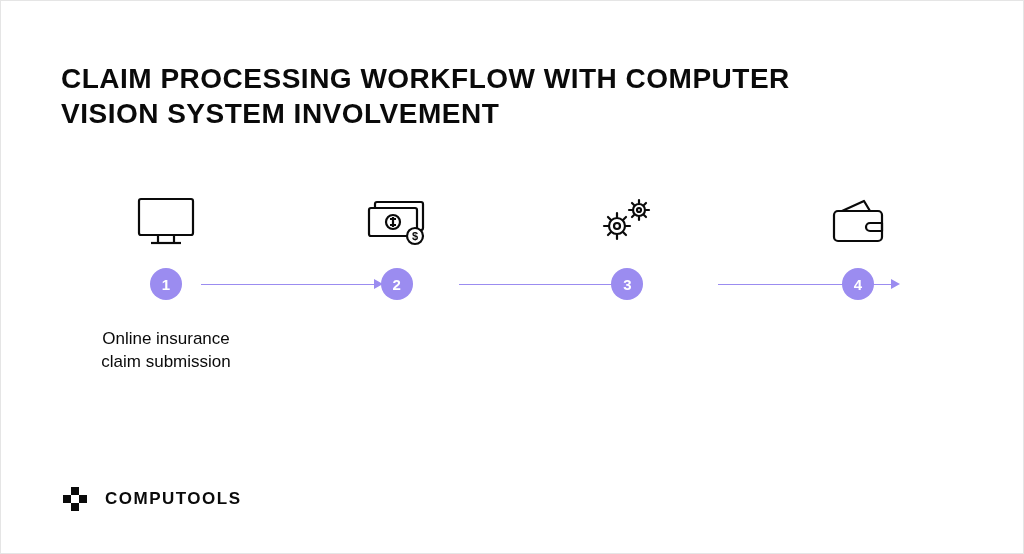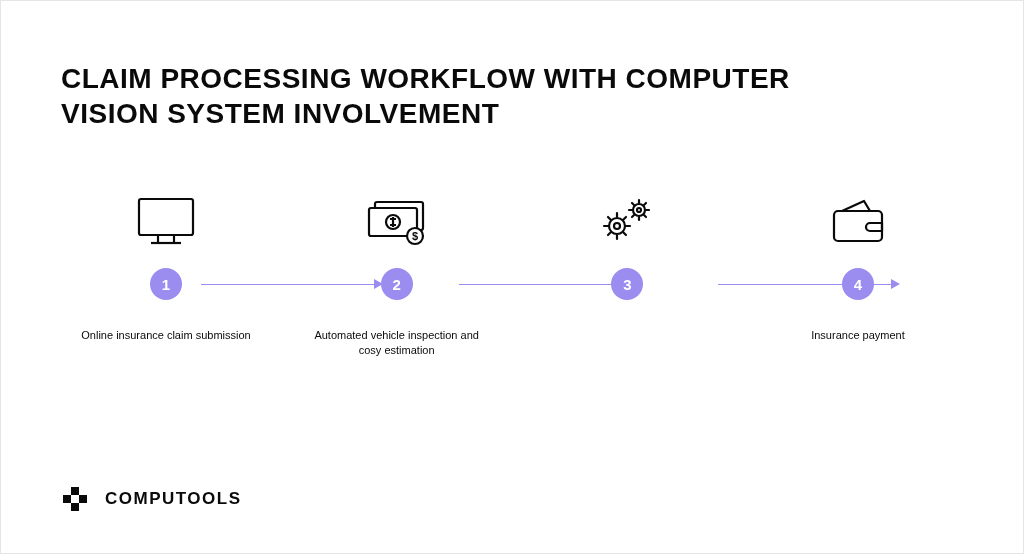--- a/index.html
+++ b/index.html
@@ -52,21 +52,21 @@
     font-size: 15px;
     display: flex;
     align-items: center;
     justify-content: center;
     margin-top: 12px;
     margin-bottom: 28px;
     z-index: 2;
     position: relative;
   }
   .label {
-    font-size: 11px;
+    font-size: 17px;
     color: #0a0a0a;
     text-align: center;
     line-height: 1.35;
     max-width: 170px;
   }
   .arrow-line {
     position: absolute;
     top: 98px;
     height: 1px;
     background: #9b8cf0;
@@ -134,21 +134,20 @@
         <rect x="12" y="6" width="48" height="28" rx="2"></rect>
         <rect x="6" y="12" width="48" height="28" rx="2" fill="#ffffff"></rect>
         <circle cx="30" cy="26" r="7"></circle>
         <line x1="30" y1="21" x2="30" y2="31"></line>
         <path d="M27 23 h6 M27 29 h6"></path>
         <circle cx="52" cy="40" r="8" fill="#ffffff"></circle>
         <text x="52" y="44" font-size="11" text-anchor="middle" fill="#0a0a0a" stroke="none" font-weight="700">$</text>
       </svg>
     </div>
     <div class="badge">2</div>
-    <div class="label">Automated vehicle inspection and cosy estimation</div>
   </div>
 
   <div class="step">
     <div class="icon-wrap">
       <svg width="64" height="54" viewBox="0 0 64 54" fill="none" stroke="#0a0a0a" stroke-width="2.2">
         <g transform="translate(22,32)">
           <circle r="8"></circle>
           <circle r="3"></circle>
           <g stroke-linecap="round">
             <line x1="0" y1="-13" x2="0" y2="-9"></line>
@@ -182,21 +181,20 @@
 
   <div class="step">
     <div class="icon-wrap">
       <svg width="60" height="52" viewBox="0 0 60 52" fill="none" stroke="#0a0a0a" stroke-width="2.2" stroke-linejoin="round">
         <path d="M10 16 h40 a4 4 0 0 1 4 4 v22 a4 4 0 0 1 -4 4 h-40 a4 4 0 0 1 -4 -4 v-22 a4 4 0 0 1 4 -4 z"></path>
         <path d="M42 28 h12 v8 h-12 a4 4 0 0 1 0 -8 z"></path>
         <path d="M14 16 l22 -10 l6 10"></path>
       </svg>
     </div>
     <div class="badge">4</div>
-    <div class="label">Insurance payment</div>
   </div>
 
 </div>
 
 <div class="footer">
   <span>
     <svg width="32" height="28" viewBox="0 0 32 28">
       <g fill="#0a0a0a">
         <rect x="2" y="10" width="8" height="8"></rect>
         <rect x="10" y="2" width="8" height="8"></rect>

